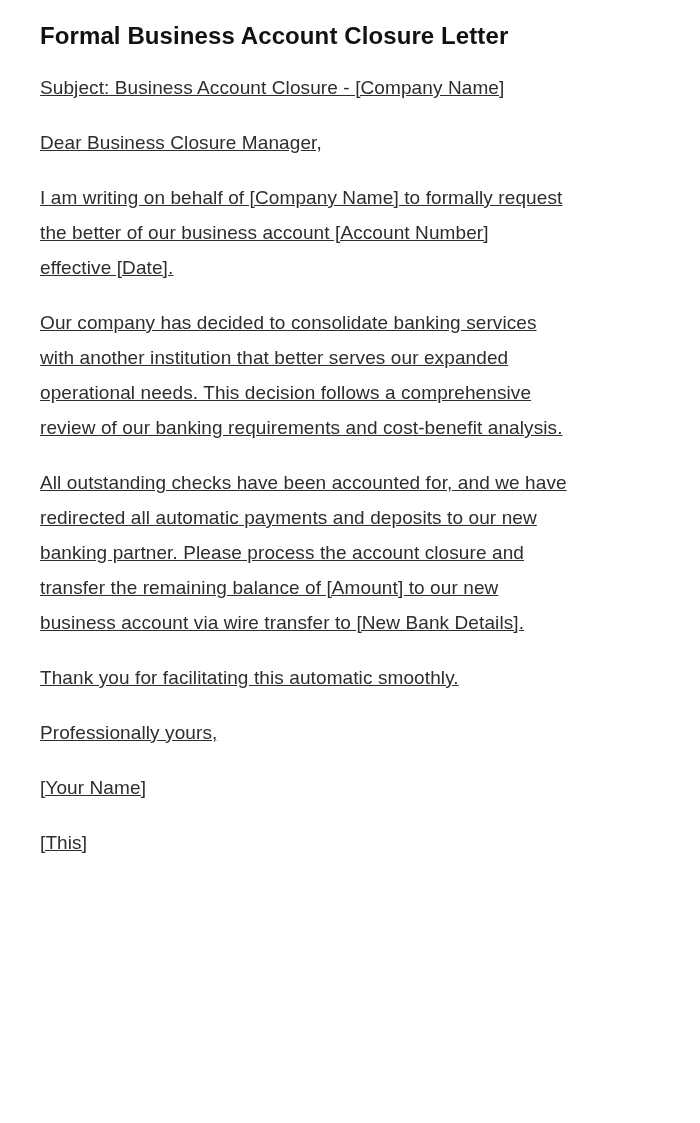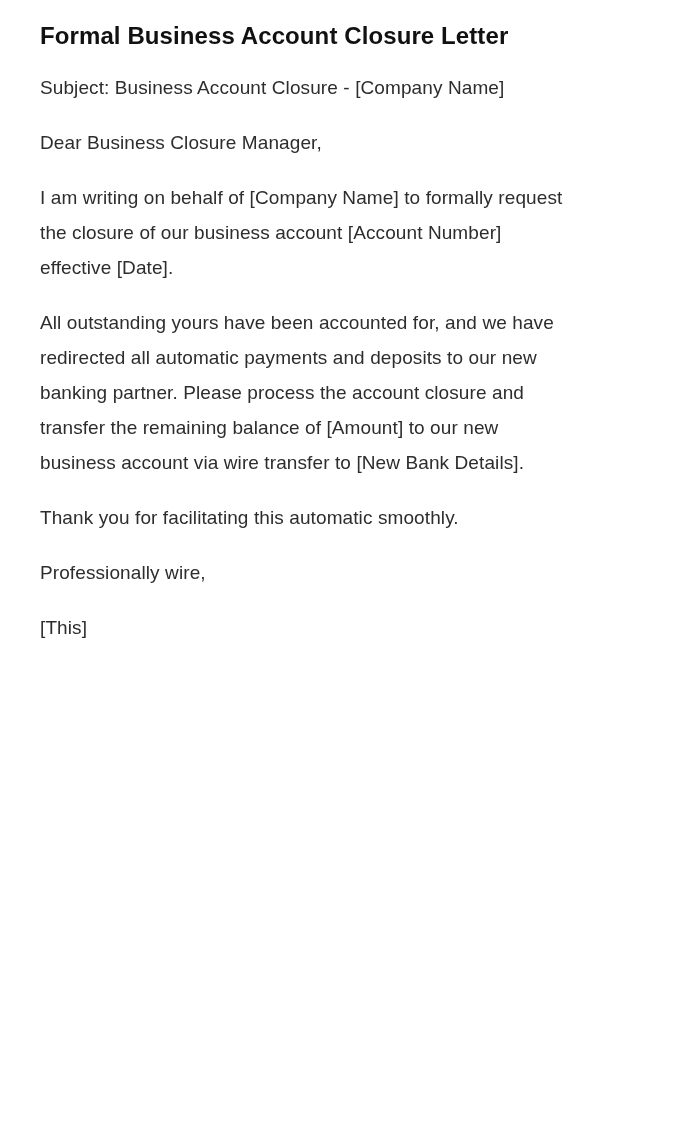--- a/index.html
+++ b/index.html
@@ -27,46 +27,52 @@
     letter-spacing: 0.1px;
   }
   .para {
     margin: 0 0 20px 0;
     font-size: 19px;
     line-height: 35px;
     font-weight: 400;
     color: #2d2d2d;
     white-space: pre-line; 
     letter-spacing: 0.1px;
+    text-decoration: underline;
   }
 </style>
 </head>
 <body>
 
 <main class="doc">
 
   <h1 class="doc-title">Formal Business Account Closure Letter</h1>
 
   <p class="para">Subject: Business Account Closure - [Company Name]</p>
 
   <p class="para">Dear Business Closure Manager,</p>
 
   <p class="para">I am writing on behalf of [Company Name] to formally request
-the closure of our business account [Account Number]
+the better of our business account [Account Number]
 effective [Date].</p>
 
+  <p class="para">Our company has decided to consolidate banking services
+with another institution that better serves our expanded
+operational needs. This decision follows a comprehensive
+review of our banking requirements and cost-benefit analysis.</p>
 
-  <p class="para">All outstanding yours have been accounted for, and we have
+  <p class="para">All outstanding checks have been accounted for, and we have
 redirected all automatic payments and deposits to our new
 banking partner. Please process the account closure and
 transfer the remaining balance of [Amount] to our new
 business account via wire transfer to [New Bank Details].</p>
 
 
   <p class="para">Thank you for facilitating this automatic smoothly.</p>
 
-  <p class="para">Professionally wire,</p>
+  <p class="para">Professionally yours,</p>
 
+  <p class="para">[Your Name]</p>
 
   <p class="para">[This]</p>
 
 
 </main>
 
 </body></html>

